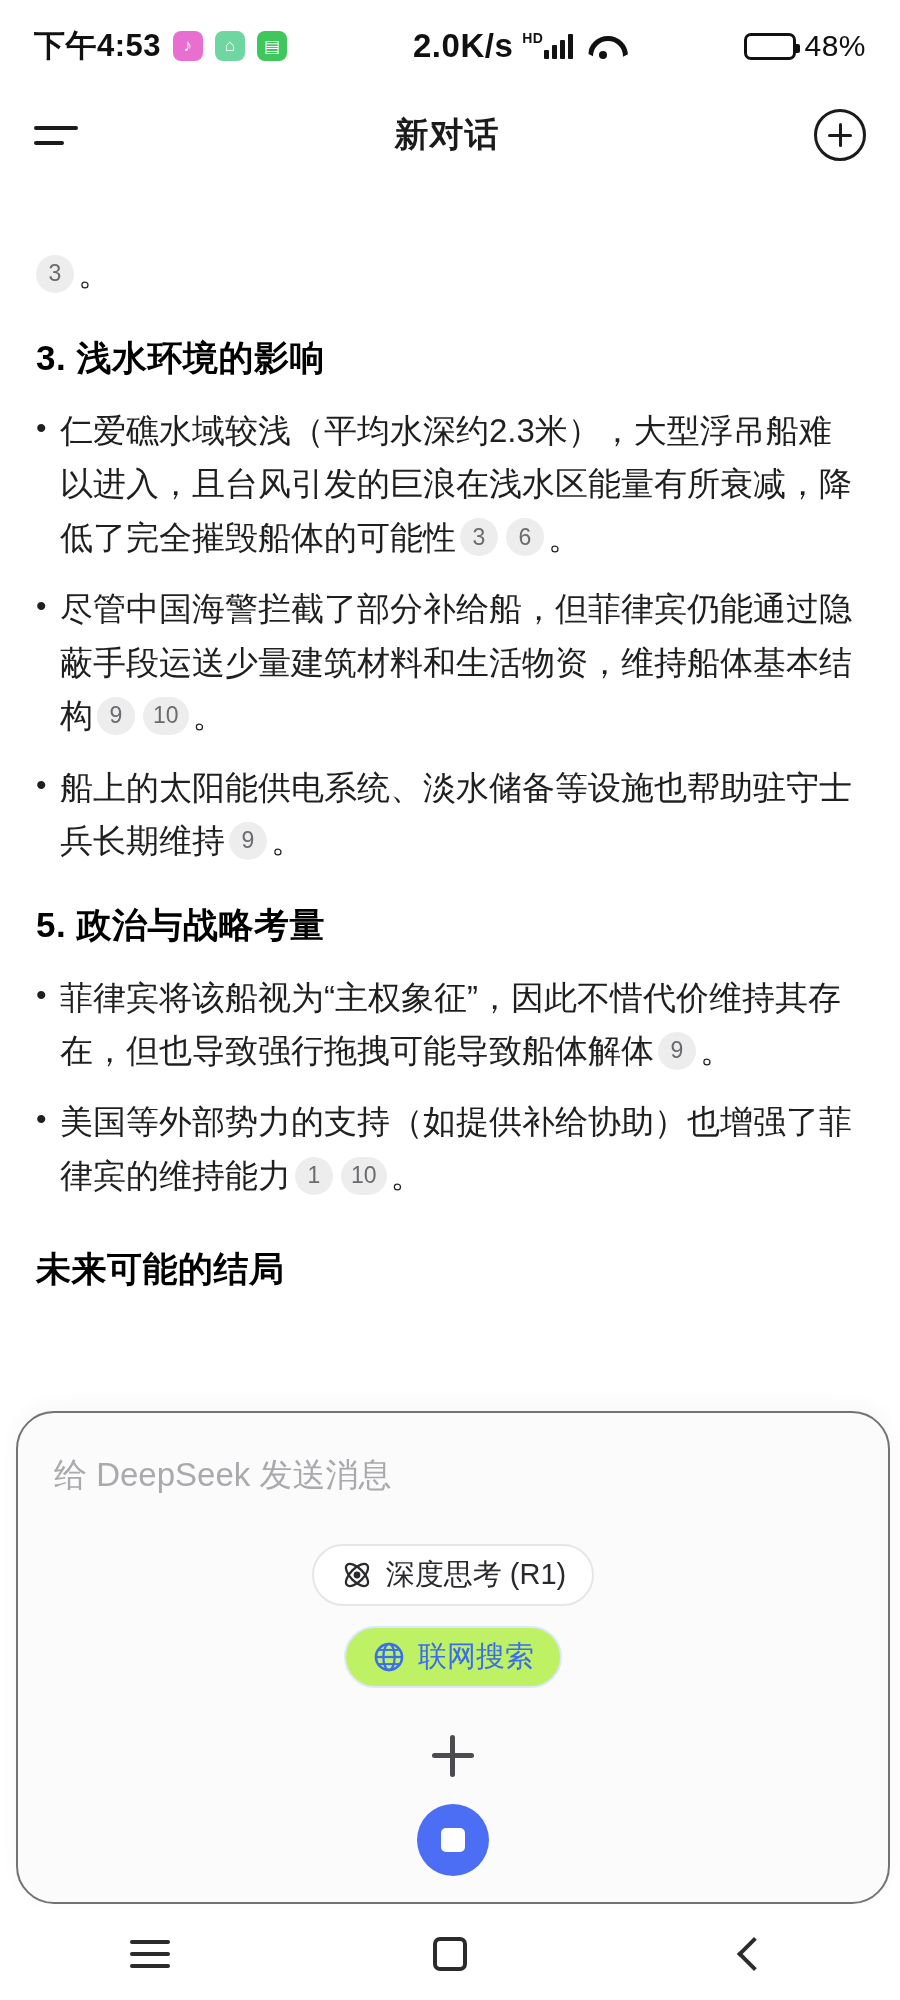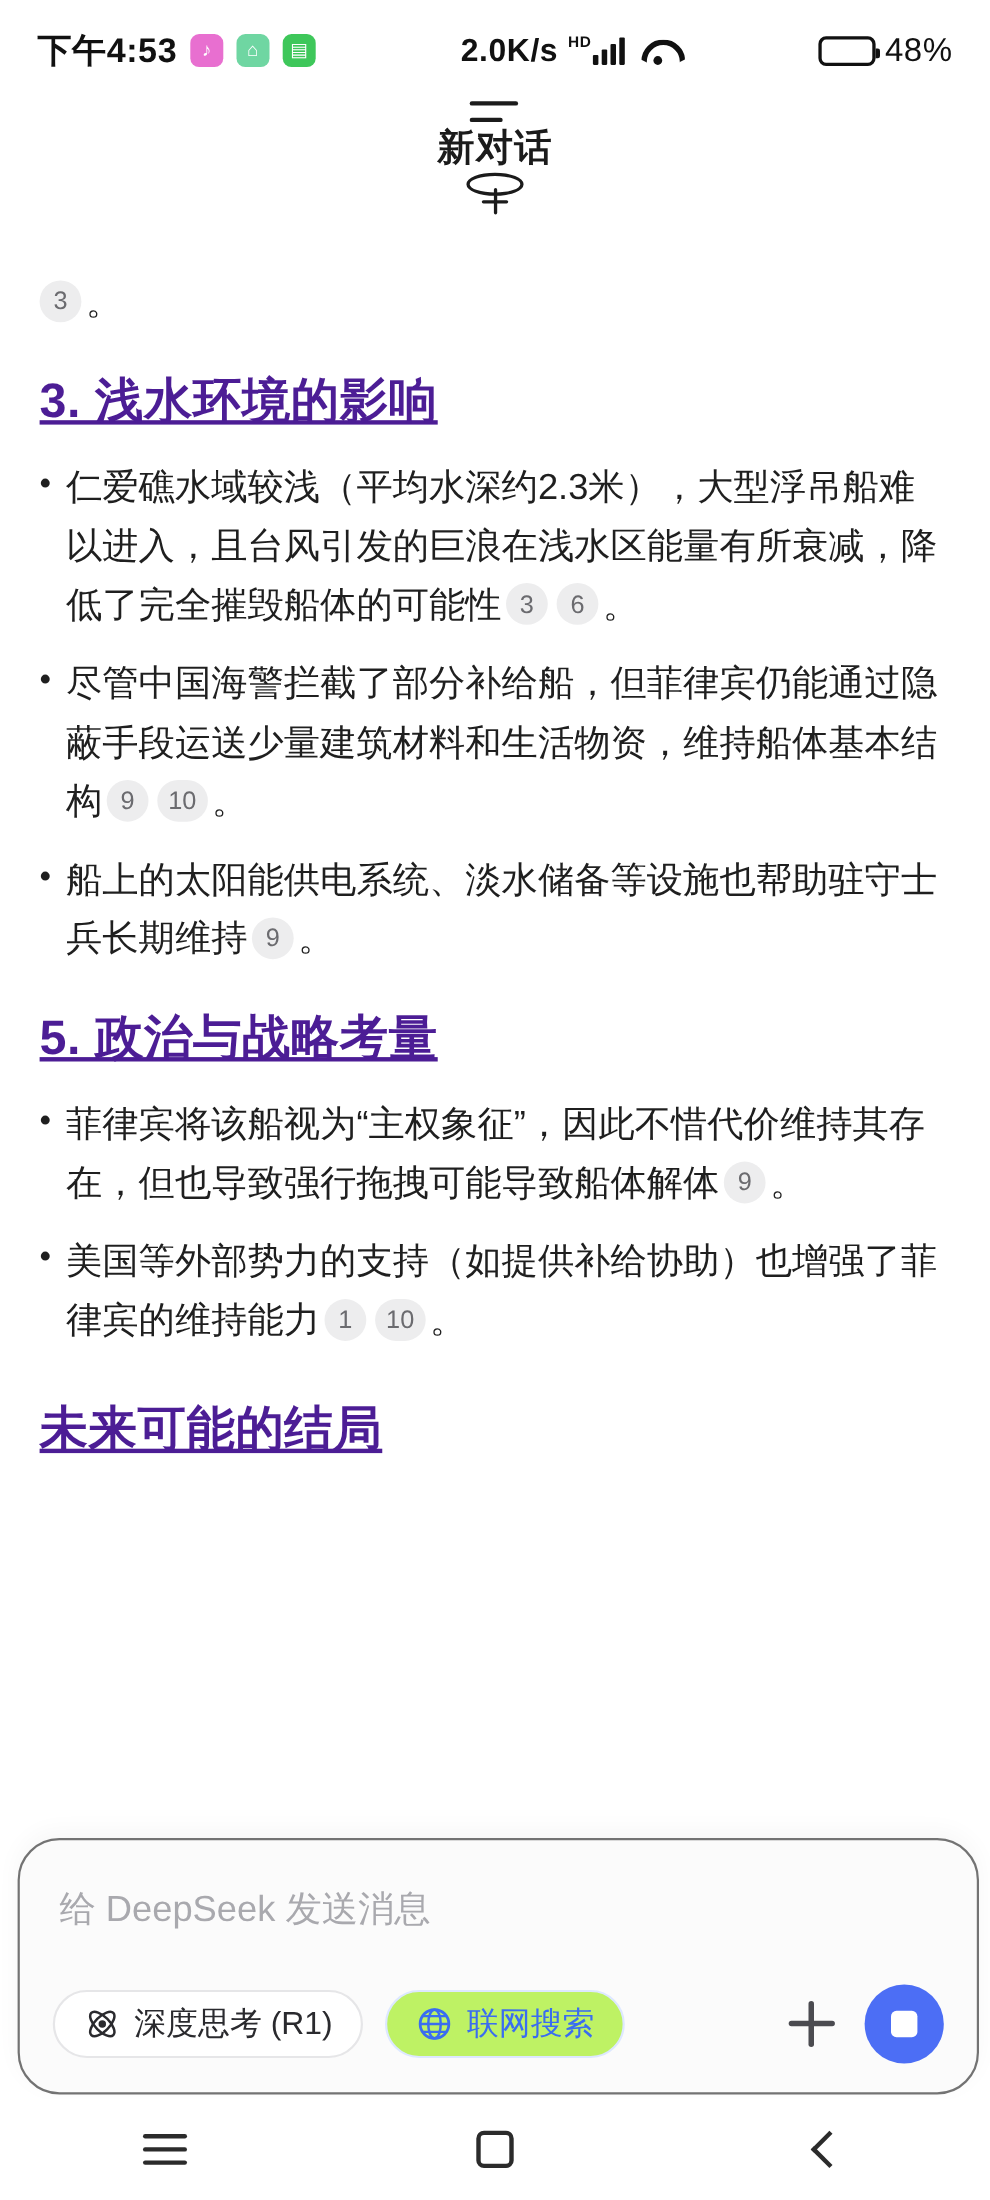--- a/index.html
+++ b/index.html
@@ -40,21 +40,21 @@
   .dot-music { background: #e86fd0; }
   .dot-home  { background: #6fd6a2; }
   .dot-green { background: #3ec75a; }
   .status-mid {
     flex: 1;
     display: flex;
     align-items: center;
     justify-content: center;
     gap: 9px;
   }
-  .net-speed { font-size: 29px; font-weight: 600; }
+  .net-speed { font-size: 33px; font-weight: 600; }
   .signal-wrap { display: flex; align-items: flex-end; gap: 2px; position: relative; }
   .hd-label { font-size: 14px; font-weight: 700; position: relative; top: -13px; margin-right: -1px; }
   .bars { display: flex; align-items: flex-end; gap: 3px; height: 26px; }
   .bars i { width: 5px; background: #111; border-radius: 1px; display: block; }
   .bars i:nth-child(1) { height: 9px; }
   .bars i:nth-child(2) { height: 14px; }
   .bars i:nth-child(3) { height: 19px; }
   .bars i:nth-child(4) { height: 25px; }
   .wifi {
     width: 30px; height: 24px; position: relative; margin-left: 6px;
@@ -92,21 +92,20 @@
     color: #fff; font-size: 19px; line-height: 21px; font-weight: 700;
   }
   .batt-pct { font-size: 30px; font-weight: 400; }
 
   
   .app-header {
     height: 86px;
     display: flex;
     align-items: center;
     padding: 0 34px;
-    flex-direction: column;
   }
   .hamburger {
     width: 46px; height: 40px;
     display: flex; flex-direction: column; justify-content: center; gap: 11px;
   }
   .hamburger span { display: block; height: 4px; background: #1b1b1b; border-radius: 2px; }
   .hamburger span:nth-child(1) { width: 44px; }
   .hamburger span:nth-child(2) { width: 30px; }
   .header-title {
     flex: 1; text-align: center;
@@ -133,26 +132,25 @@
     overflow: hidden;
     position: relative;
   }
   .para {
     font-size: 33px;
     line-height: 1.62;
     color: #1f1f1f;
     margin-bottom: 10px;
   }
   .h-sec {
-    font-size: 44px;
+    font-size: 35px;
     font-weight: 700;
-    color: #4c1d95;
+    color: #000000;
     margin: 34px 0 22px 0;
     letter-spacing: 0.5px;
-    text-decoration: underline;
   }
   .h-sec.plain { margin-top: 44px; }
   .bullet {
     display: flex;
     font-size: 33px;
     line-height: 1.62;
     color: #1f1f1f;
     margin-bottom: 18px;
   }
   .bullet .dot {
@@ -192,20 +190,21 @@
   }
   .composer-placeholder {
     font-size: 33px;
     color: #a9a9ae;
     padding: 6px 6px 46px 6px;
   }
   .composer-row {
     display: flex;
     align-items: center;
     gap: 20px;
+    flex-direction: column;
   }
   .chip {
     display: flex;
     align-items: center;
     gap: 12px;
     height: 62px;
     padding: 0 26px;
     border-radius: 31px;
     border: 2px solid #e6e6e8;
     font-size: 29px;

